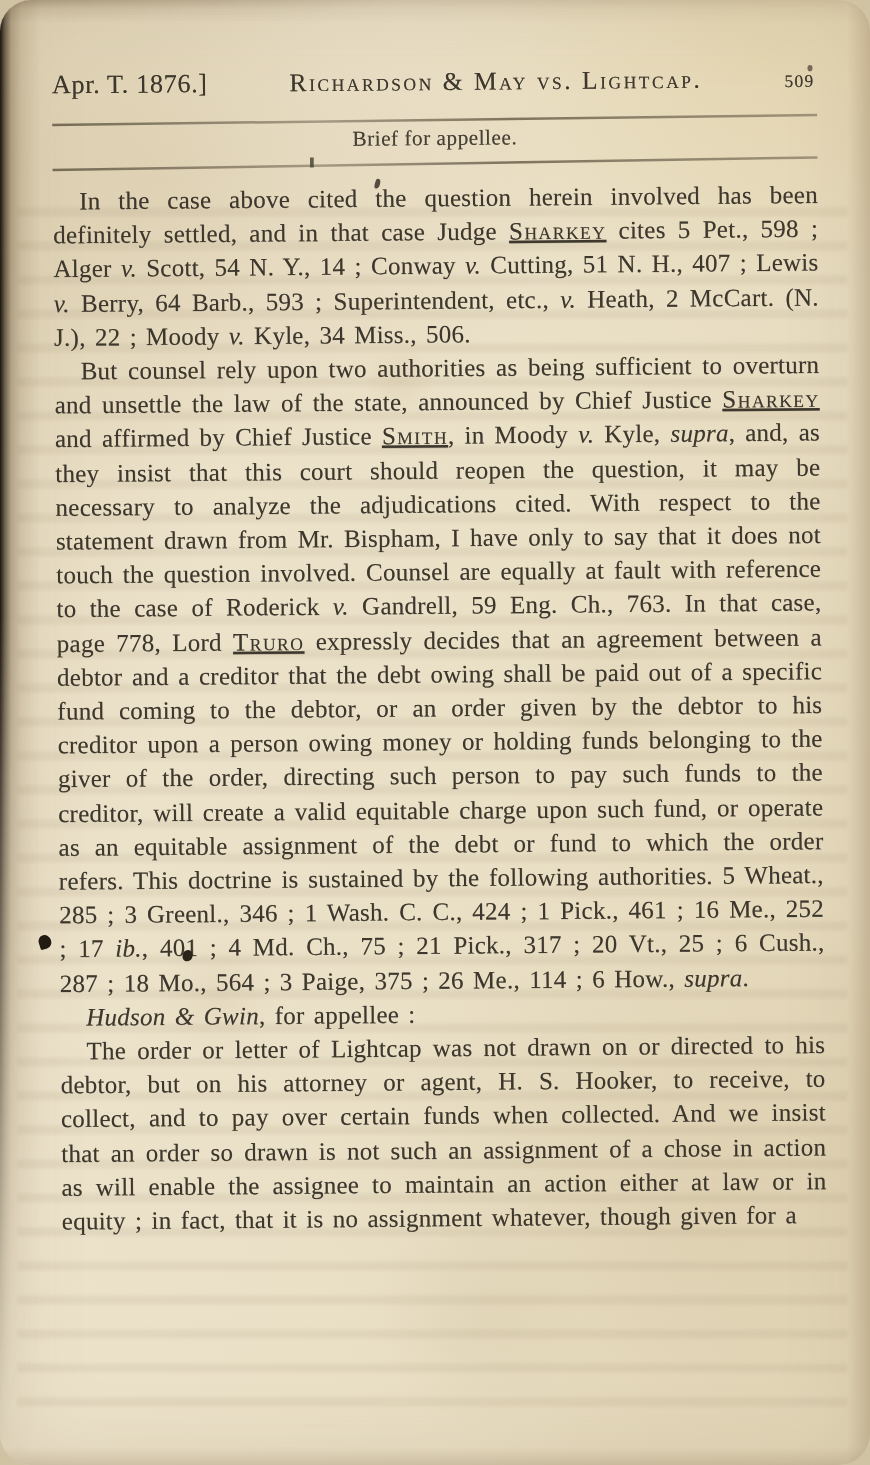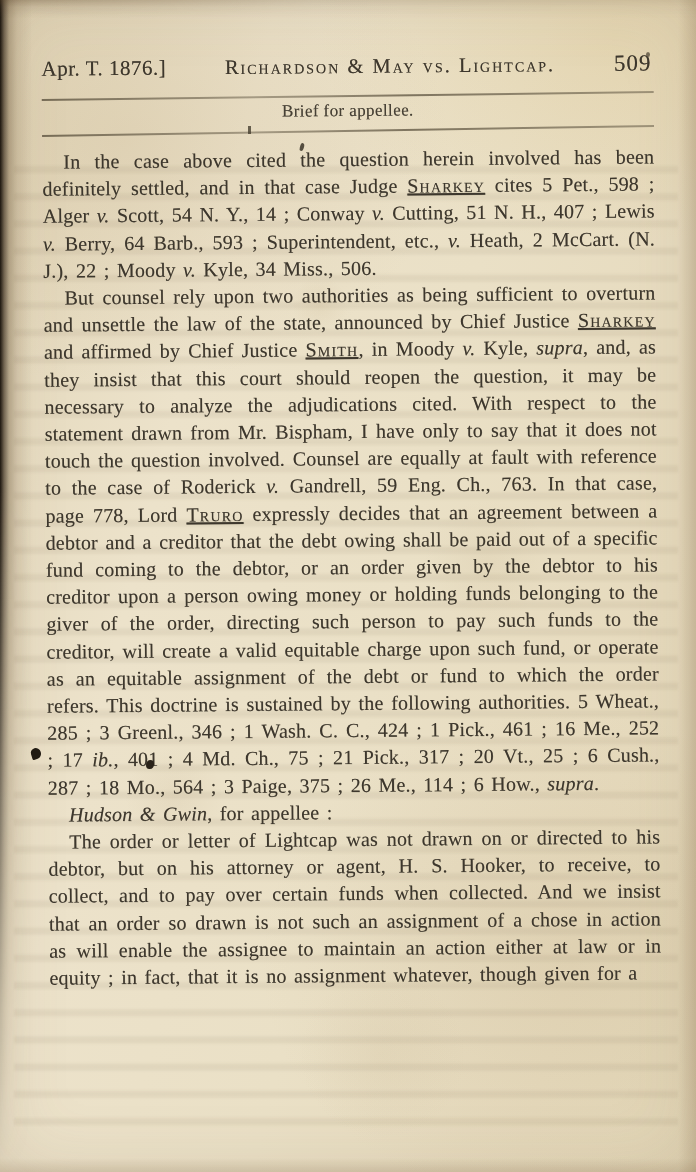--- a/index.html
+++ b/index.html
@@ -16,20 +16,21 @@
     overflow:hidden;
     background:
       radial-gradient(ellipse 420px 300px at 88% 3%, rgba(205,172,96,0.18), transparent 70%),
       radial-gradient(ellipse 500px 380px at 18% 12%, rgba(190,168,128,0.22), transparent 65%),
       radial-gradient(ellipse 520px 420px at 82% 82%, rgba(186,164,124,0.18), transparent 60%),
       linear-gradient(104deg, #e2d6b9 0%, #ece2ca 28%, #eae0c6 55%, #e6dabd 82%, #e3d7b8 100%);
     background-color:var(--paper);
     box-shadow:inset 0 0 70px rgba(120,95,60,0.16);
     font-family:"Liberation Serif","DejaVu Serif",serif;
     color:var(--ink);
+    border-radius:25px;
   }
   .texture{
     position:absolute;inset:0;z-index:0;pointer-events:none;
     background:
       radial-gradient(circle 40px at 46% 26%, rgba(170,145,100,0.10), transparent 70%),
       radial-gradient(circle 90px at 70% 48%, rgba(165,142,100,0.08), transparent 70%),
       radial-gradient(circle 70px at 25% 68%, rgba(165,142,100,0.09), transparent 70%),
       radial-gradient(circle 120px at 55% 90%, rgba(172,150,110,0.08), transparent 70%);
   }
   .bleed{
@@ -46,21 +47,21 @@
     transform:rotate(-0.5deg);
     transform-origin:50% 50%;
   }
   .header{
     position:absolute;top:53px;left:0;right:2px;
     display:flex;justify-content:space-between;align-items:baseline;
     text-shadow:0 0 0.4px rgba(50,42,30,0.55);
   }
   .h-term{font-size:21px;letter-spacing:0.5px;}
   .h-title{font-variant:small-caps;font-size:20.5px;letter-spacing:2px;}
-  .h-page{font-size:23px;letter-spacing:1px;}
+  .h-page{font-size:14px;letter-spacing:1px;}
   .rule{
     position:absolute;left:0;right:0;height:1.6px;
     background:linear-gradient(to right,
       rgba(100,90,70,0.85), rgba(100,90,70,0.5) 35%,
       rgba(100,90,70,0.8) 60%, rgba(100,90,70,0.55));
   }
   .rule-top{top:95px;transform:rotate(-0.25deg);}
   .rule-bottom{top:130px;transform:rotate(-0.45deg);}
   .running-head{
     position:absolute;top:101px;left:0;right:0;

